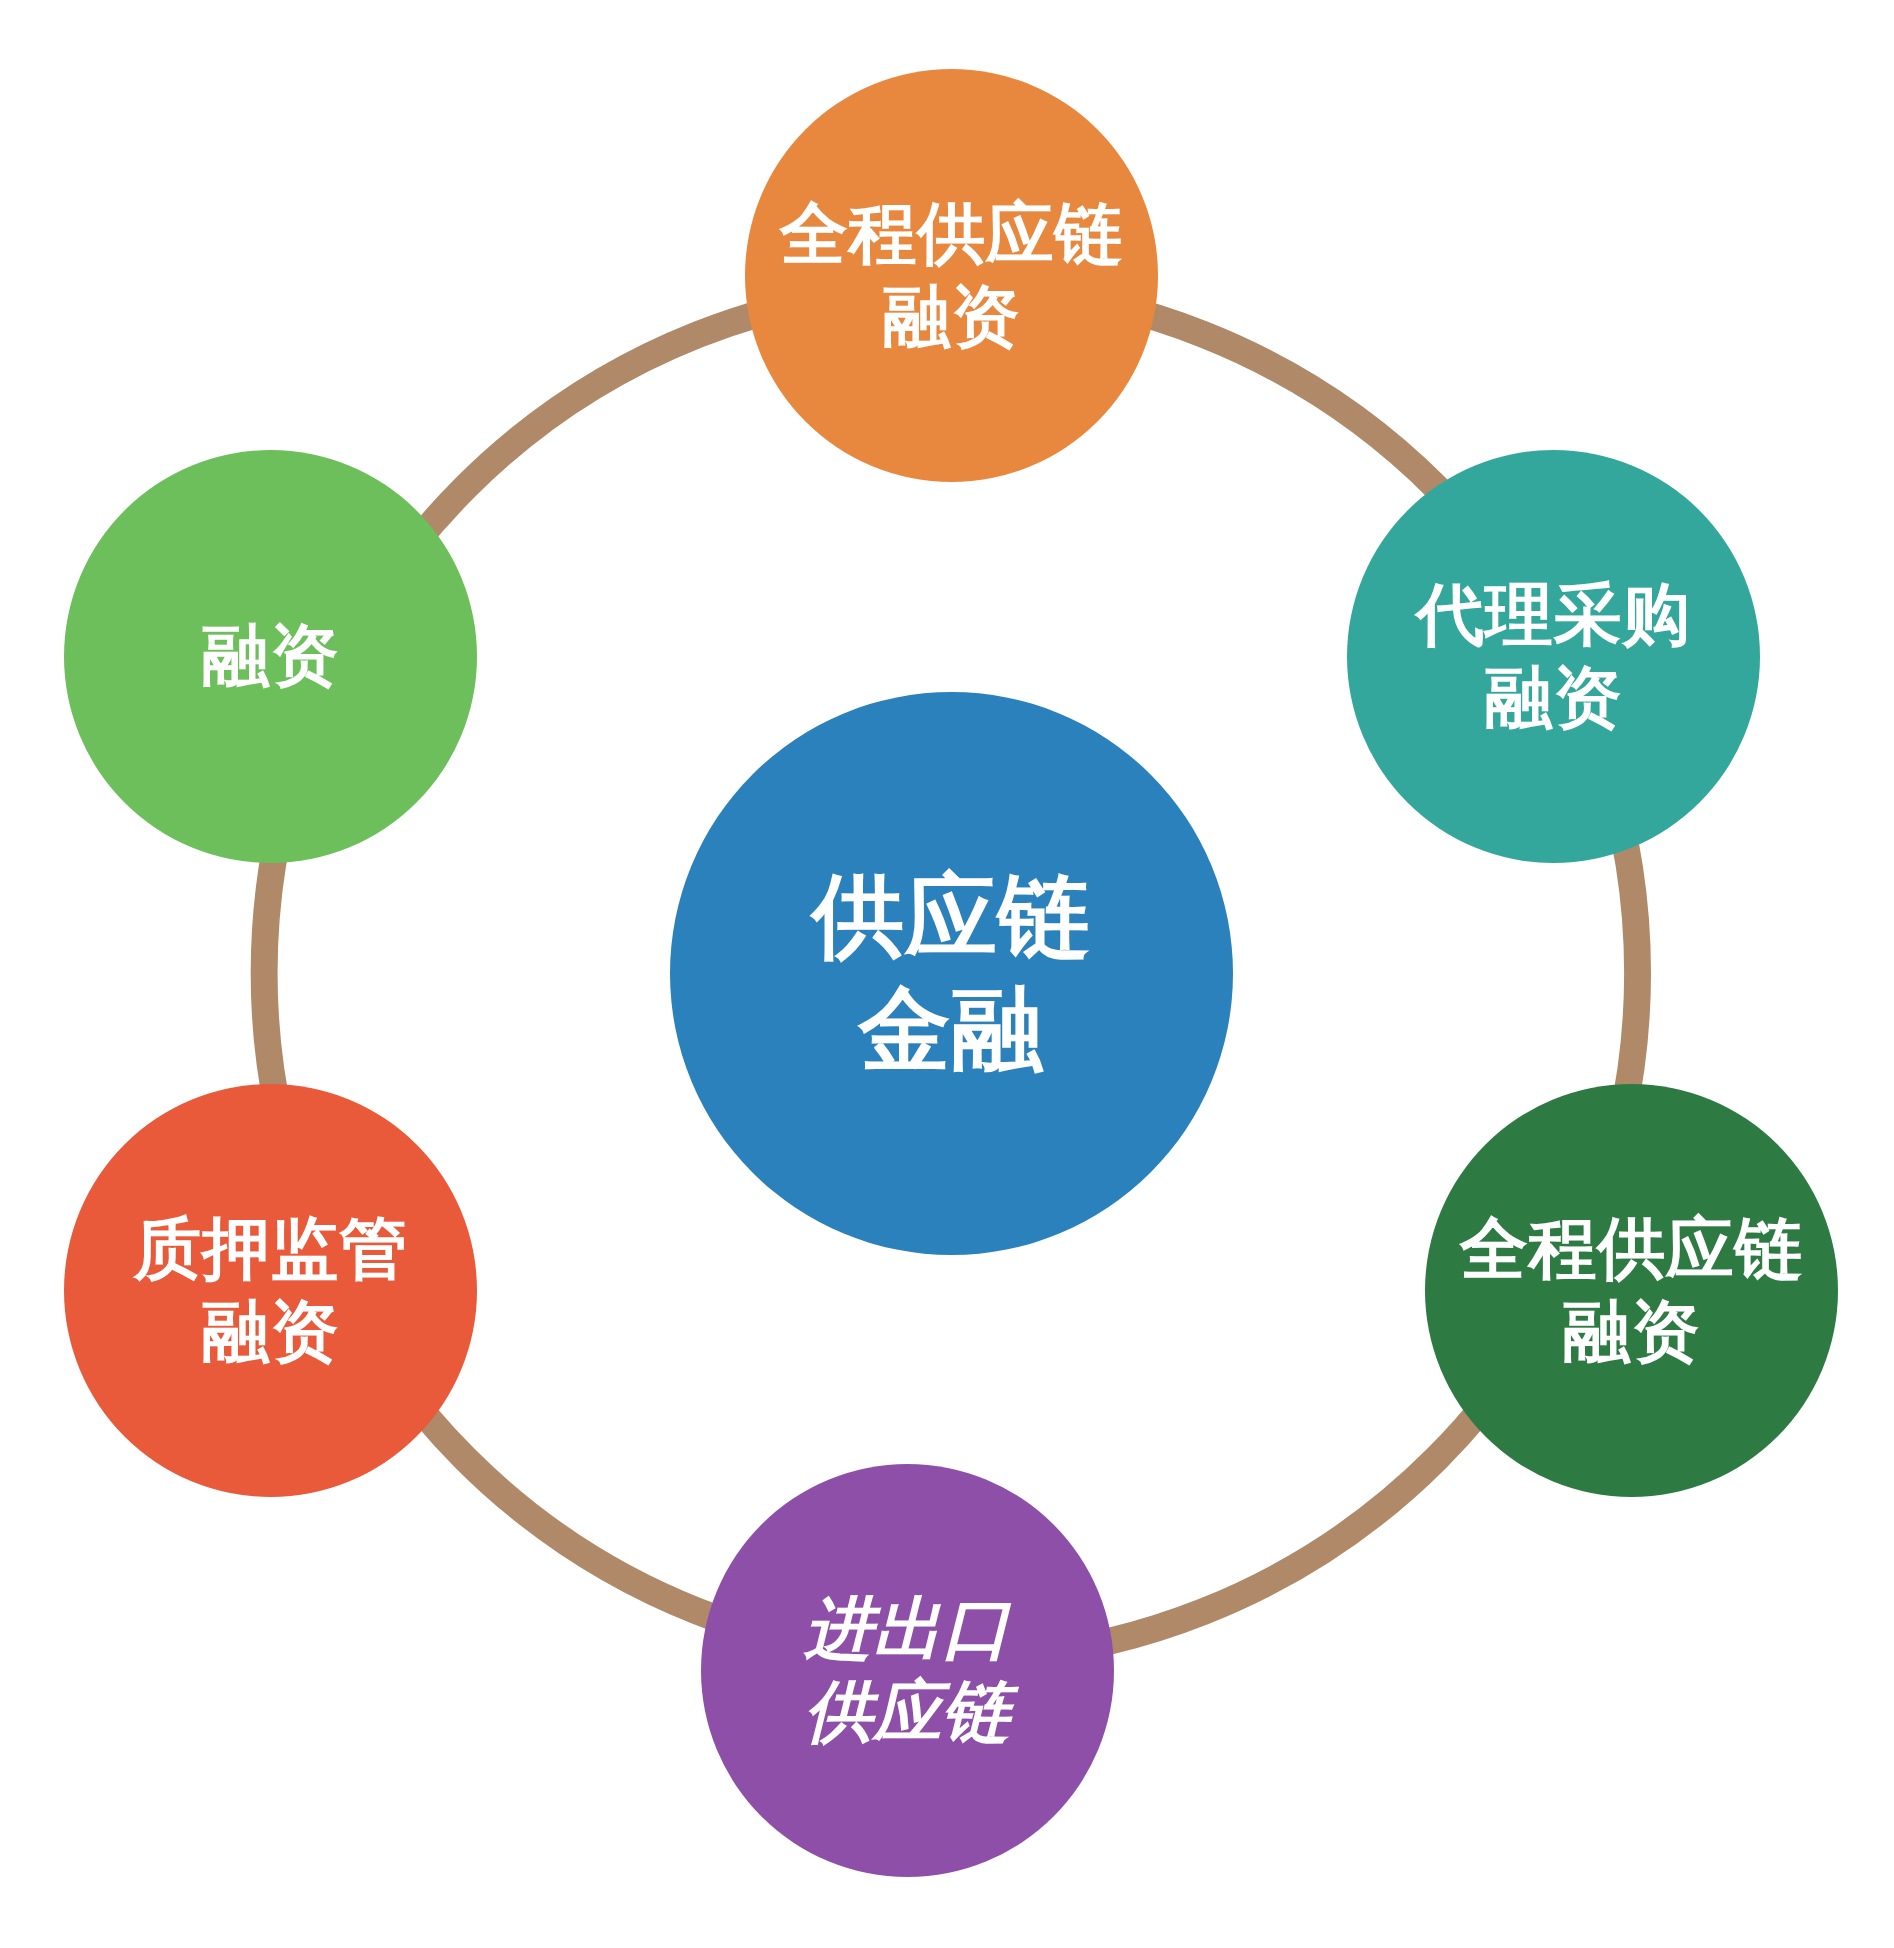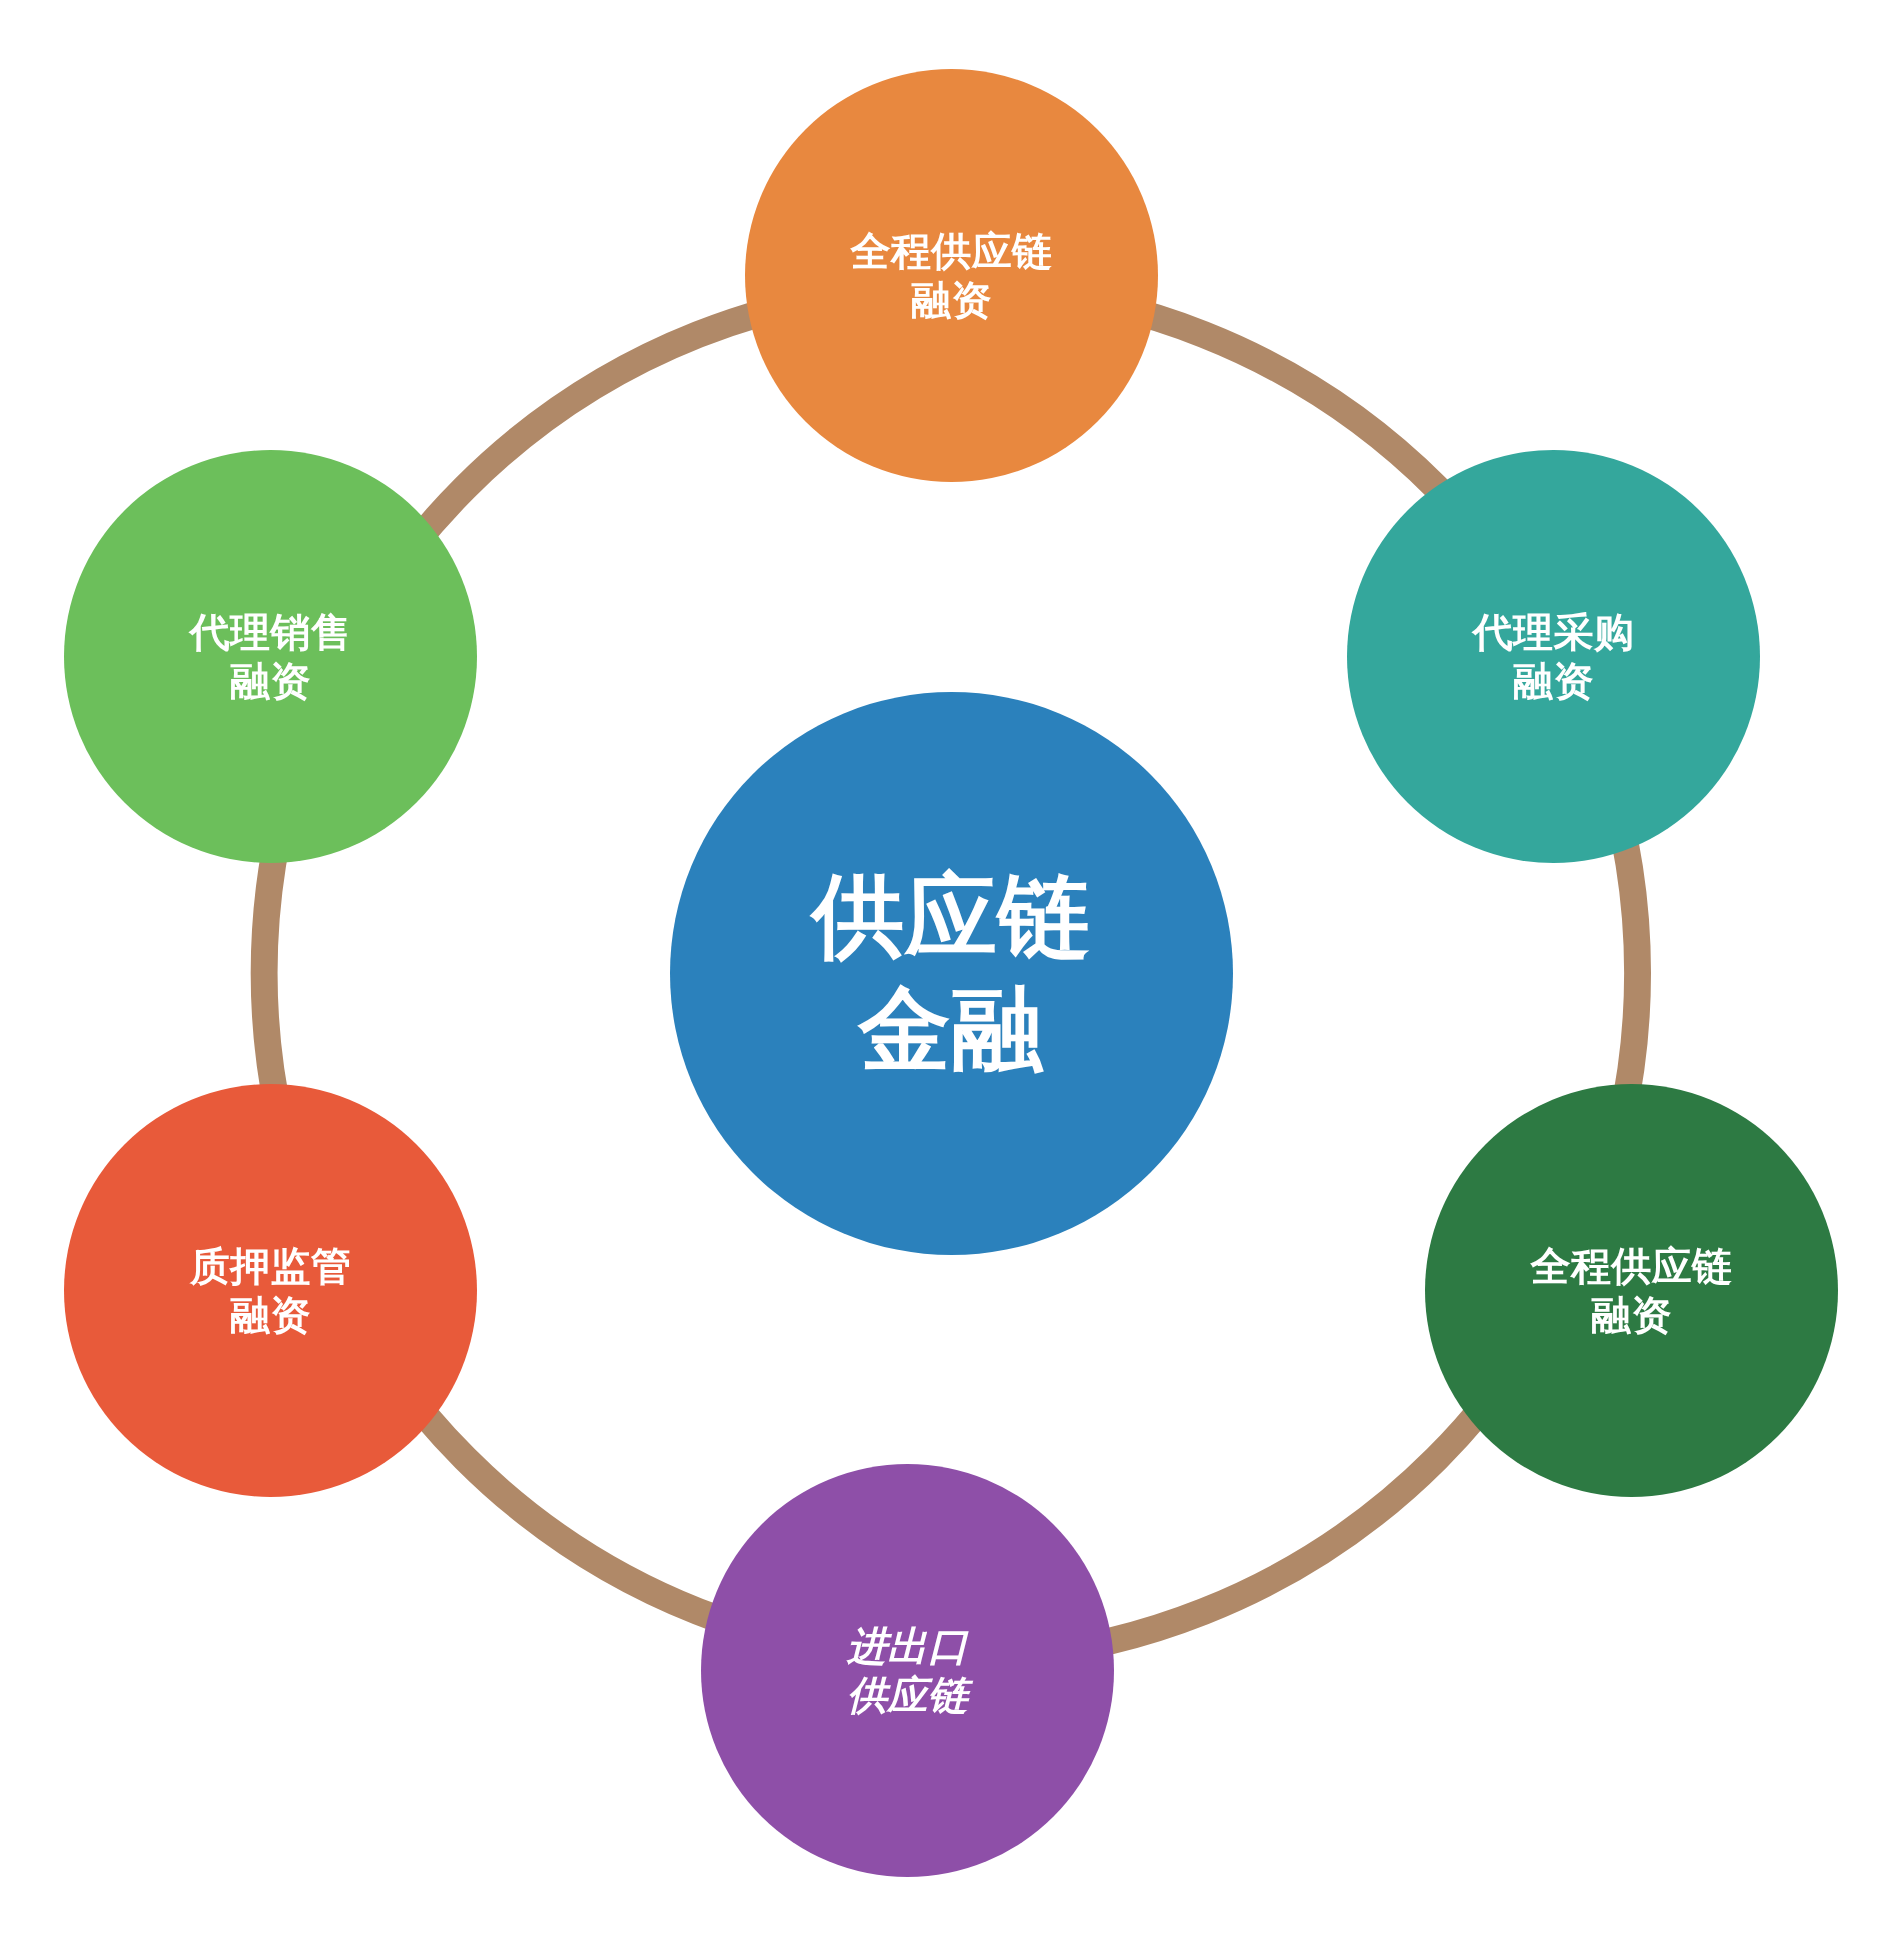--- a/index.html
+++ b/index.html
@@ -55,21 +55,21 @@
   #hub .node-line {
     font-size: 92px;
     line-height: 1.22;
   }
   
   .satellite {
     width: 413px;
     height: 413px;
   }
   .satellite .node-line {
-    font-size: 40px;
+    font-size: 68px;
     line-height: 1.22;
   }
   #node-top      { left: 745px;  top: 69px;   }
   #node-topright { left: 1347px; top: 450px; text-align: right;  }
   #node-botright { left: 1425px; top: 1084px; }
   #node-bottom   { left: 701px;  top: 1464px; font-style: italic; }
   #node-botleft  { left: 64px;   top: 1084px; }
   #node-topleft  { left: 64px;   top: 450px;  }
 </style>
 </head>
@@ -105,18 +105,17 @@
     <span class="node-line">进出口</span>
     <span class="node-line">供应链</span>
   </div>
 
   <div class="node satellite" id="node-botleft" style="background:#E85A3A;">
     <span class="node-line">质押监管</span>
     <span class="node-line">融资</span>
   </div>
 
   <div class="node satellite" id="node-topleft" style="background:#6CBF5B;">
-    <span class="node-line">代理销售</span>
     <span class="node-line">融资</span>
   </div>
 
 </div>
 
 
 </body></html>

